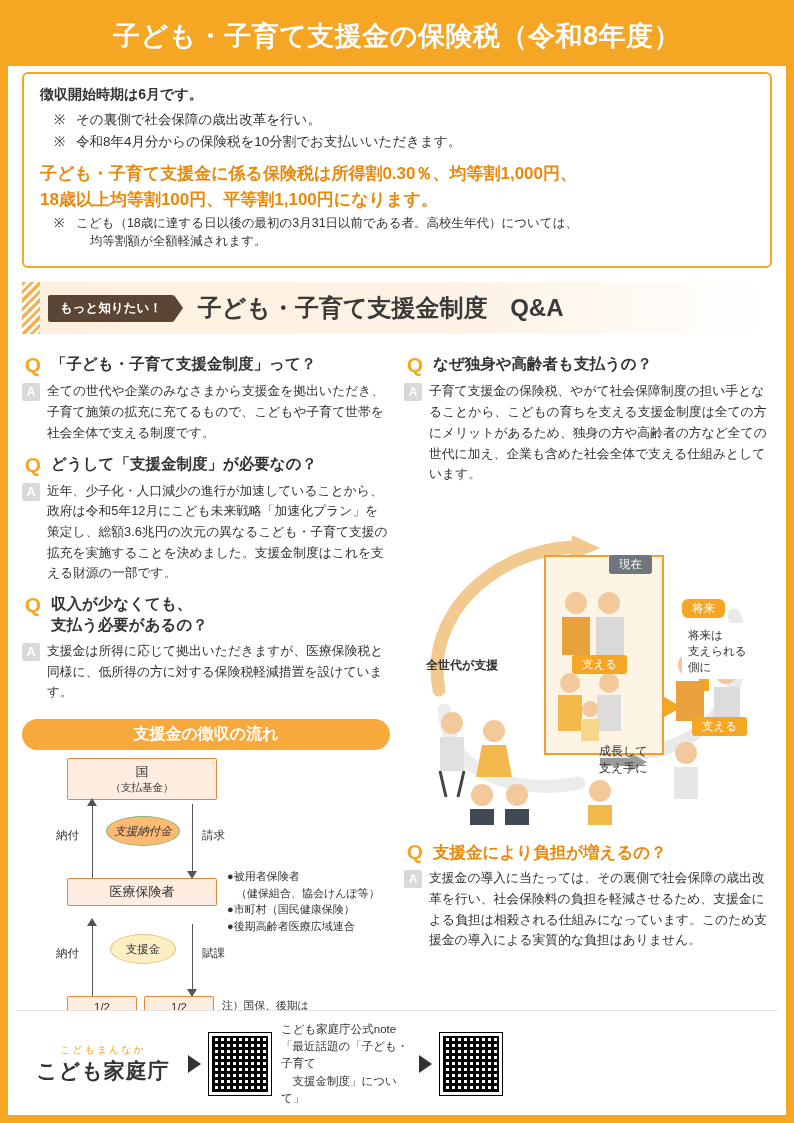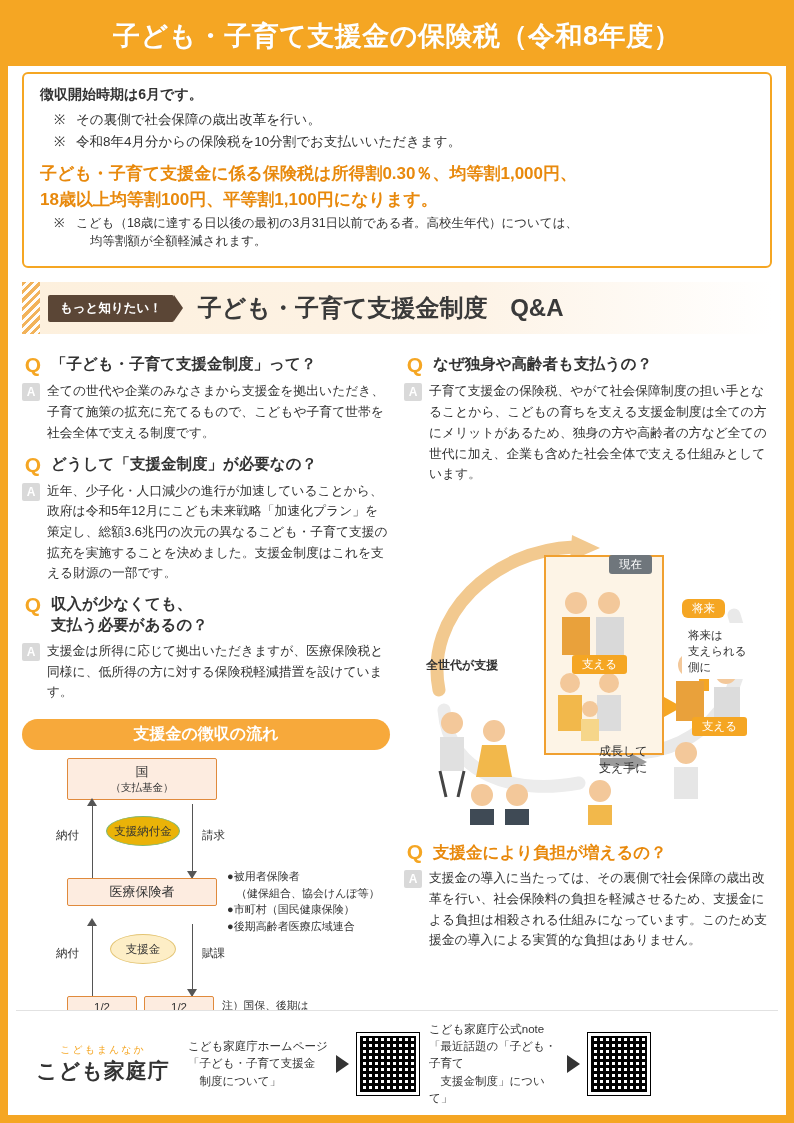--- a/index.html
+++ b/index.html
@@ -285,21 +285,21 @@
         </div>
 
         <div class="vline" style="left:70px;top:46px;height:74px;"></div>
         <div class="arrow-up" style="left:65px;top:40px;border-left:5px solid transparent;border-right:5px solid transparent;border-bottom:8px solid #555;"></div>
         <div class="vline" style="left:170px;top:46px;height:74px;"></div>
         <div class="arrow-dn" style="left:165px;top:113px;border-left:5px solid transparent;border-right:5px solid transparent;border-top:8px solid #555;"></div>
 
         <div class="lbl" style="left:34px;top:70px;">納付</div>
         <div class="lbl" style="left:180px;top:70px;">請求</div>
 
-        <div class="oval" style="left:84px;top:58px;width:74px;height:30px;background:#eab308;border:1px solid #7fb874;">支援納付金</div>
+        <div class="oval" style="left:84px;top:58px;width:74px;height:30px;background:#fdba74;border:1px solid #7fb874;font-style:italic;">支援納付金</div>
 
         <div class="fbox" style="left:45px;top:120px;width:150px;">医療保険者</div>
 
         <div class="bullets" style="left:205px;top:110px;width:165px;">
           <div>●被用者保険者</div>
           <div style="padding-left:9px;">（健保組合、協会けんぽ等）</div>
           <div>●市町村（国民健康保険）</div>
           <div>●後期高齢者医療広域連合</div>
         </div>
 
@@ -430,23 +430,20 @@
     </div>
   </div>
 
   <div class="footer">
     <div class="logo">
       <div class="kodomo">こどもまんなか</div>
       <div class="name">こども家庭庁</div>
     </div>
 
     <div class="fcell">
-      <div class="fcap" style="white-space:pre-line">こども家庭庁ホームページ
-「子ども・子育て支援金
-　制度について」</div>
       <div class="tri"></div>
       <div class="qr"></div>
     </div>
 
     <div class="fcell">
       <div class="fcap w2" style="white-space:pre-line">こども家庭庁公式note
 「最近話題の「子ども・子育て
 　支援金制度」について」</div>
       <div class="tri"></div>
       <div class="qr"></div>

